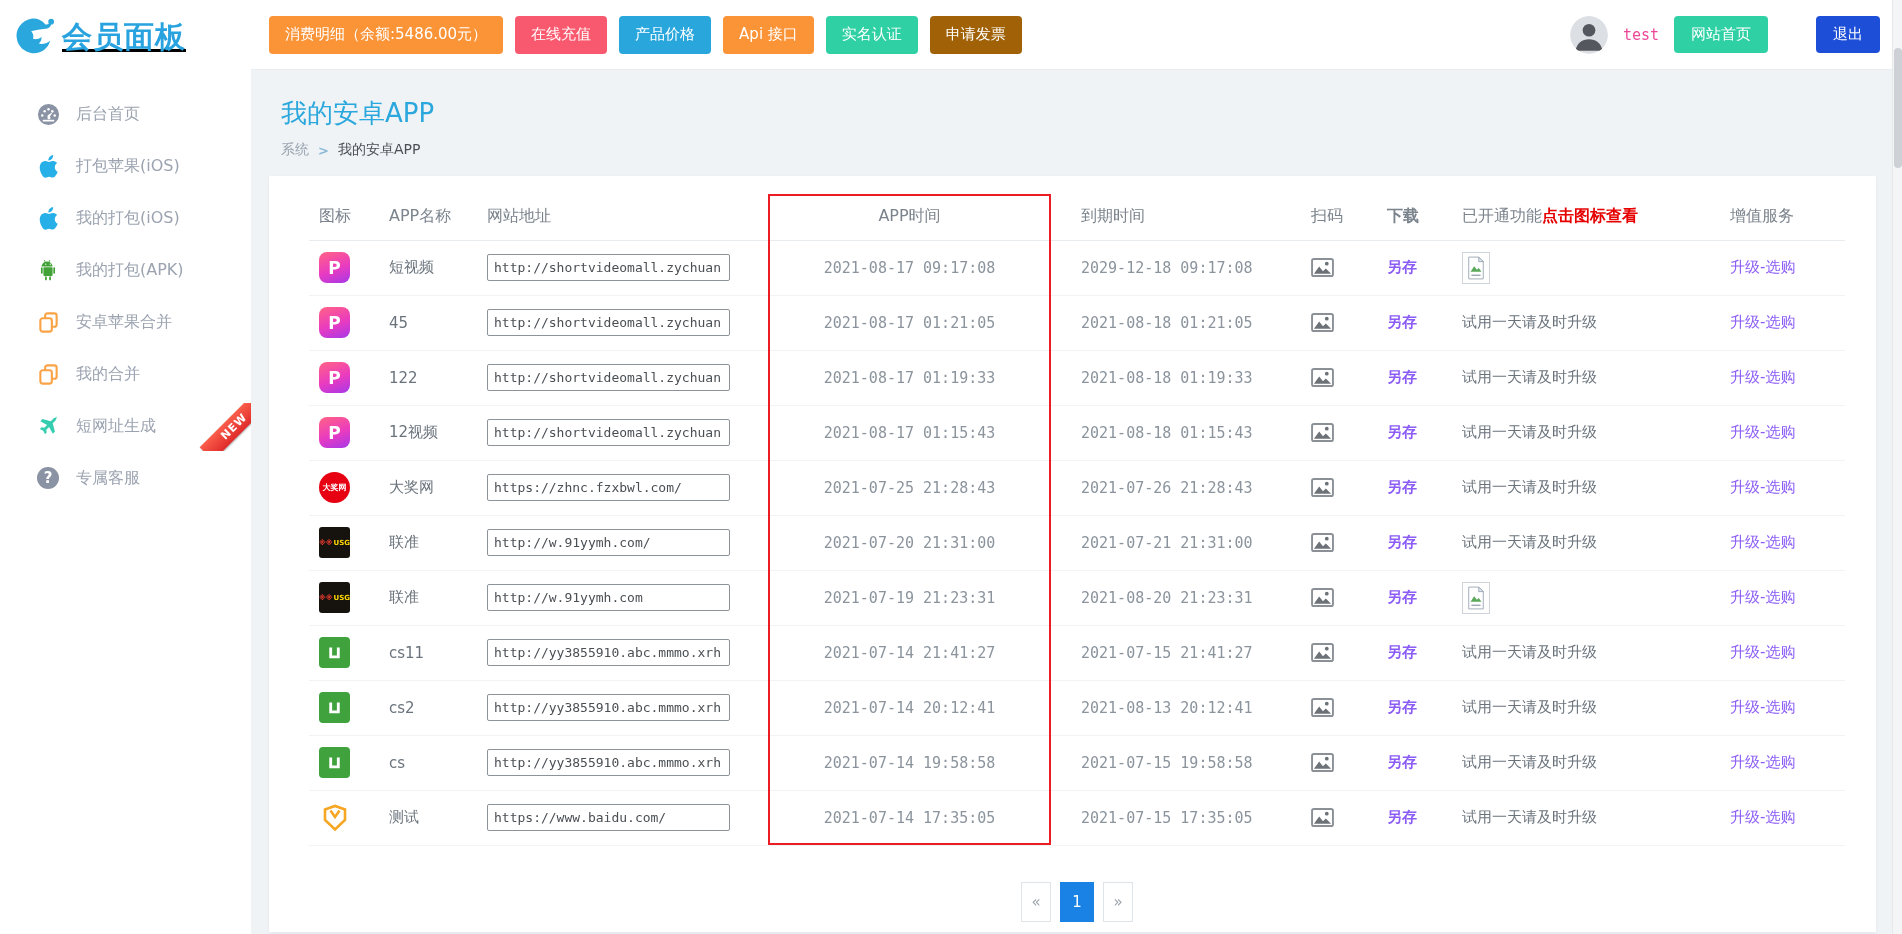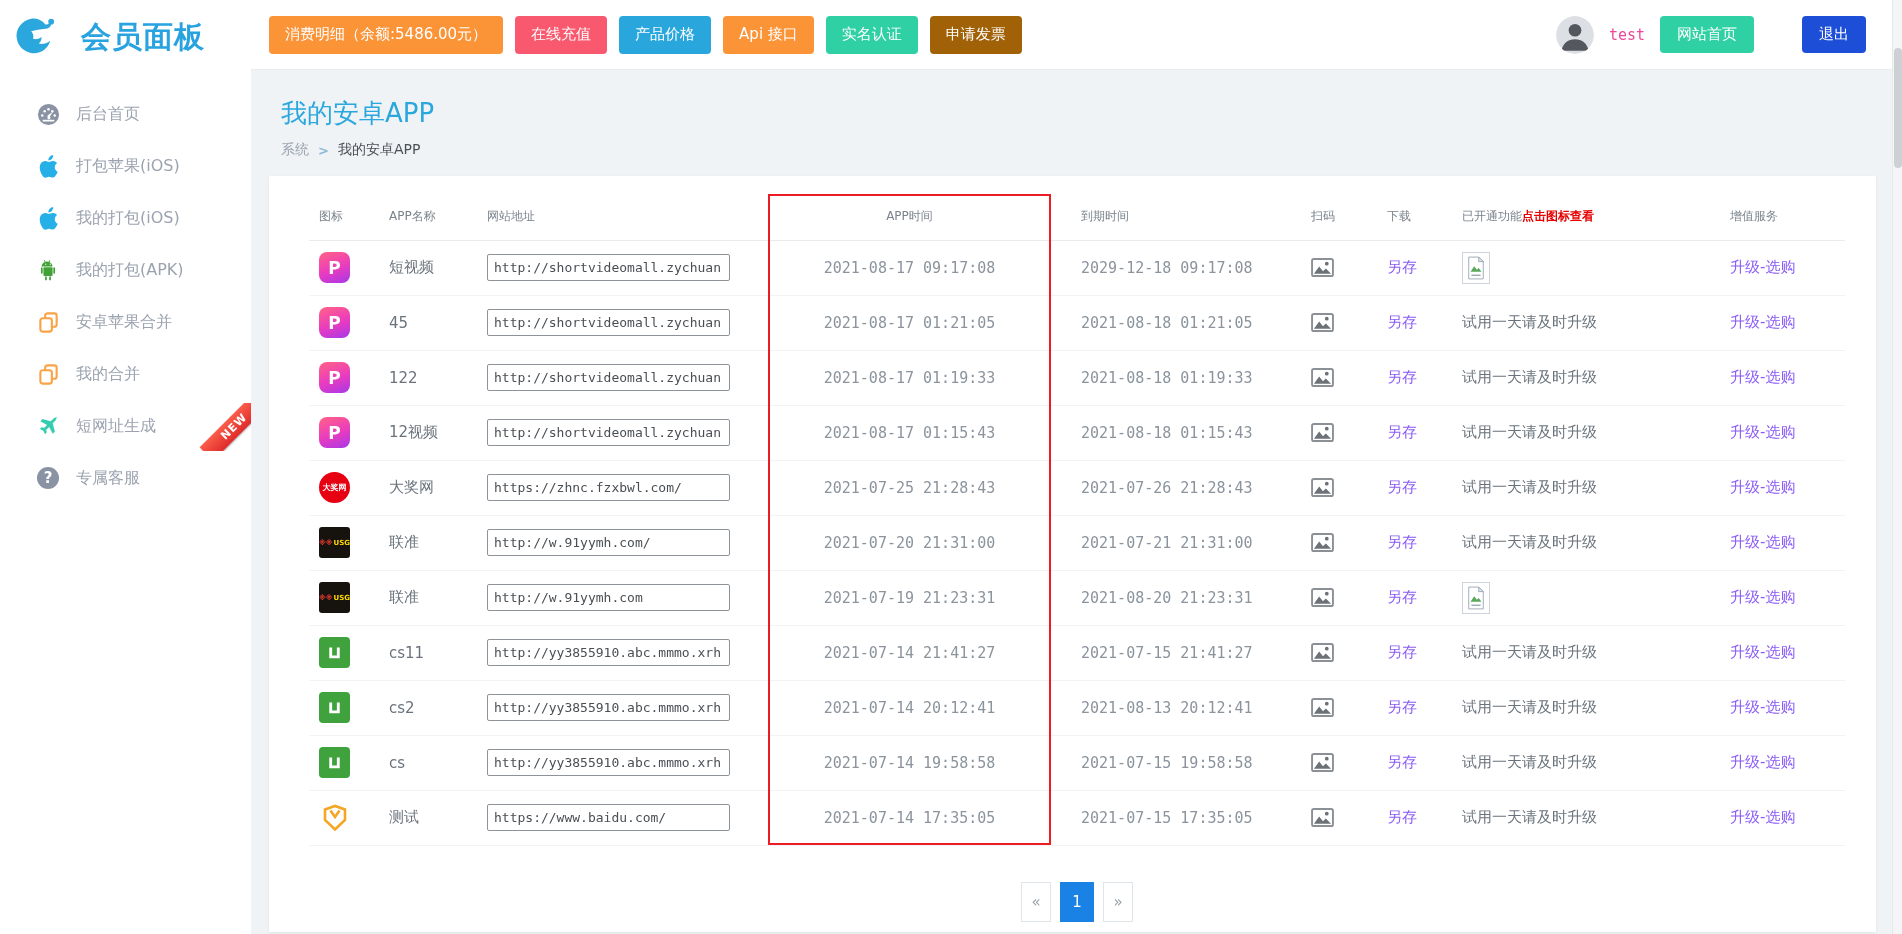--- a/index.html
+++ b/index.html
@@ -4,64 +4,64 @@
 <style>
   * { box-sizing: border-box; }
   html,body { margin:0; padding:0; }
   body {
     width:1902px; height:934px; position:relative; overflow:hidden;
     background:#eff3f6;
     font-family:"DejaVu Sans","Liberation Sans",sans-serif;
   }
   
   .sidebar { position:absolute; left:0; top:0; width:251px; height:100%; background:#fff; z-index:3; }
-  .brand { display:flex; align-items:center; gap:26px; padding:13px 0 0 13px; height:62px; }
+  .brand { display:flex; align-items:center; gap:7px; padding:13px 0 0 13px; height:62px;text-decoration:underline; }
   .brand-title { color:#29a3df; font-size:30px; font-weight:bold; letter-spacing:1px; }
   .side-menu { margin-top:26px; }
   .side-item { position:relative; display:flex; align-items:center; height:52px; padding-left:33px; cursor:pointer; }
   .side-icon { width:30px; display:flex; justify-content:center; align-items:center; }
   .side-label { margin-left:13px; color:#9ba3b0; font-size:16px; }
   .q-icon { display:inline-flex; width:22px; height:22px; border-radius:50%; background:#8a93a3; color:#fff;
             font-size:15px; font-weight:bold; align-items:center; justify-content:center; }
   .ribbon { position:absolute; right:0; top:3px; width:54px; height:48px; overflow:hidden; }
   .ribbon span { position:absolute; display:block; width:78px; padding:3px 0; right:-22px; top:14px;
     background:linear-gradient(#fa5d4a,#e02b2b); color:#fff; font-size:11px; font-weight:bold; text-align:center;
     transform:rotate(-45deg); box-shadow:0 1px 2px rgba(0,0,0,.35); letter-spacing:1px; }
   
   .topbar { position:absolute; left:251px; top:0; right:0; height:70px; background:#fff;
-    border-bottom:1px solid #e9edf0; display:flex; align-items:center; padding:0 36px 0 18px; z-index:2; }
+    border-bottom:1px solid #e9edf0; display:flex; align-items:center; padding:0 22px 0 18px; z-index:2; }
   .tb-buttons { display:flex; align-items:center; }
   .tb-btn { height:38px; padding:0 16px; margin-right:12px; border:none; border-radius:4px; color:#fff;
     font-size:15px; cursor:pointer; font-family:inherit; white-space:nowrap; }
   .tb-right { margin-left:auto; display:flex; align-items:center; gap:15px; }
   .avatar { width:38px; height:38px; border-radius:50%; overflow:hidden; flex:0 0 auto; }
   .user-name { color:#ec4899; font-size:15px; font-family:"DejaVu Sans Mono","Liberation Mono",monospace; }
   .action-btn { height:37px; padding:0 17px; border:none; border-radius:4px; color:#fff; font-size:15px;
     cursor:pointer; font-family:inherit; white-space:nowrap; }
   
   .content { position:absolute; left:251px; top:70px; right:0; bottom:0; padding:20px 0 0 18px; }
   .page-title { margin:6px 0 0 12px; color:#2aa7dc; font-size:26px; font-weight:normal; }
   .breadcrumb { margin:10px 0 0 12px; font-size:14px; color:#9aa3af; display:flex; gap:9px; align-items:center; }
   .crumb-sep { color:#8ab9d6; font-size:13px; font-weight:bold; }
   .crumb-current { color:#4a5056; }
   .panel { margin-top:17px; width:1607px; height:756px; background:#fff;
     box-shadow:0 1px 3px rgba(0,0,0,.06); padding:18px 0 0 40px; }
   
   .table-wrap { position:relative; width:1536px; }
   table { width:100%; border-collapse:collapse; table-layout:fixed; }
-  th { height:46px; font-weight:normal; color:#7b838c; font-size:12px; text-align:left;
+  th { height:46px; font-weight:normal; color:#7b838c; font-size:16px; text-align:left;
        border-bottom:1px solid #e9ecef; padding:0; }
   td { height:55px; border-bottom:1px solid #f1f3f5; padding:0; color:#6a737c; font-size:15px; }
   .th-icon,.td-icon { padding-left:10px; }
   .th-name,.td-name { padding-left:4px; }
   .th-url,.td-url { padding-left:2px; }
   .th-apptime,.td-apptime { text-align:center; }
   .th-expire,.td-expire { padding-left:30px; }
   .th-qr,.td-qr { padding-left:16px; }
-  .th-dl,.td-dl { padding-left:12px; }
+  .th-dl,.td-dl { padding-left:12px;font-weight:bold; }
   .th-feature,.td-feature { padding-left:12px; }
   .th-value,.td-value { padding-left:10px; }
   .mono { font-family:"DejaVu Sans Mono","Liberation Mono",monospace; color:#8b949d; font-size:15px; }
   .url-input { width:243px; height:27px; border:1px solid #8d9399; border-radius:2px;
     font-family:"DejaVu Sans Mono","Liberation Mono",monospace; font-size:13px; color:#4a4f54;
     padding:0 6px; background:#fff; }
   .blue-link { color:#8b5cf6; text-decoration:none; cursor:pointer; }
   .note-red { color:#e60000; font-weight:bold; }
   .red-box { position:absolute; left:459px; top:0; width:283px; height:651px;
     border:2px solid #ec1c24; pointer-events:none; z-index:1; }

